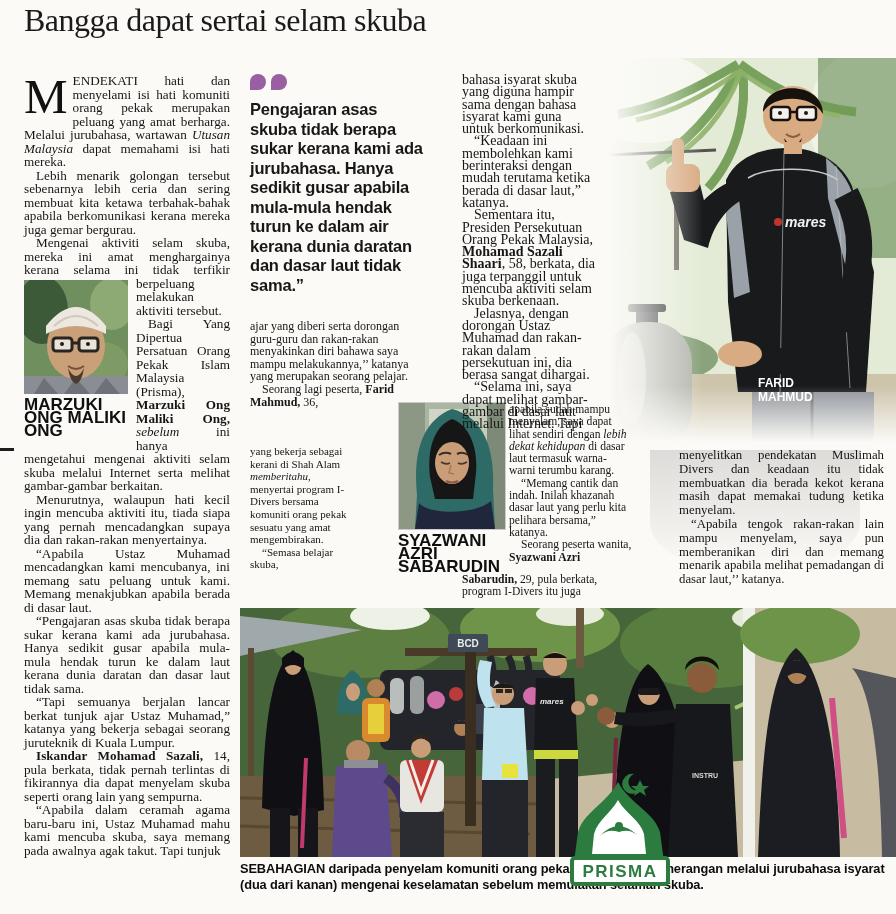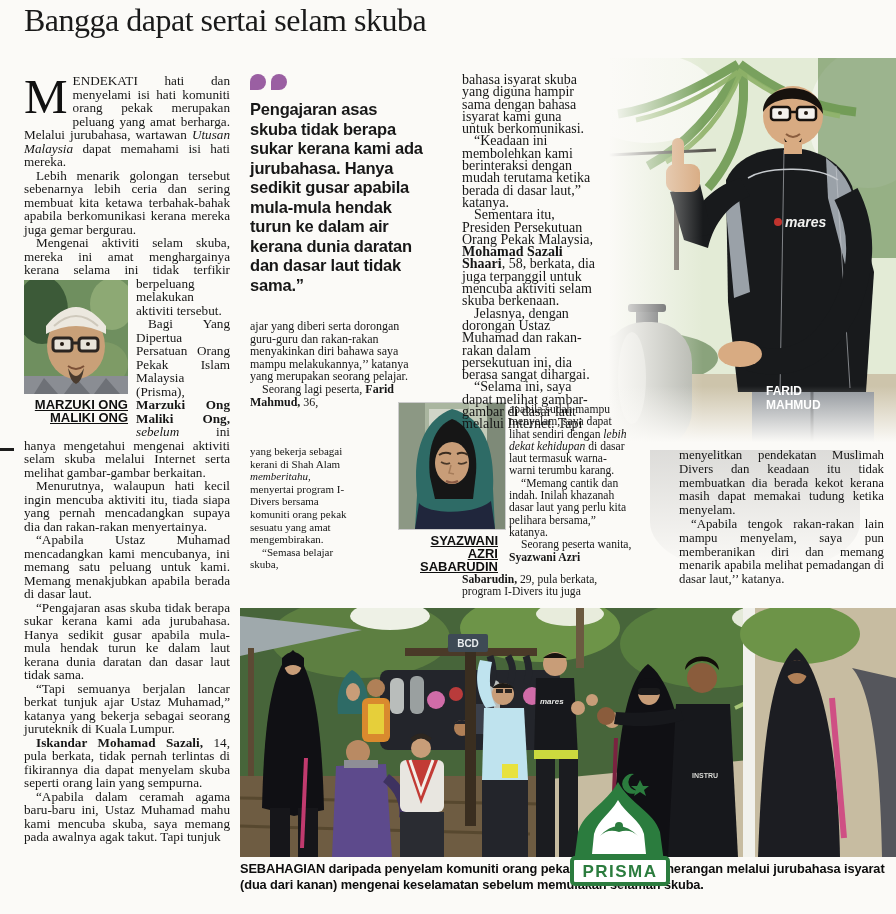--- a/index.html
+++ b/index.html
@@ -28,33 +28,33 @@
   
   .qicons{margin:2px 0 8px 0;height:18px;}
   .qi{display:inline-block;width:16px;height:16px;background:#9a5fa2;
       border-radius:50% 50% 50% 0;margin-right:5px;}
   .pull{font-family:"Liberation Sans",sans-serif;font-weight:bold;font-size:16.5px;
         line-height:19.5px;letter-spacing:-0.2px;color:#171717;}
   .c2p1{margin-top:25px !important;}
 
   
   .pcap{display:block;font-family:"Liberation Sans",sans-serif;font-weight:bold;
-        font-size:13px;line-height:13px;color:#0f0f0f;margin-top:4px;text-indent:0;text-align:right;text-decoration:underline;}
+        font-size:17px;line-height:13px;color:#0f0f0f;margin-top:4px;text-indent:0;text-align:left;}
   .mfloat{float:left;width:104px;margin:3px 8px 3px 0;}
   .mfloat svg{display:block;}
   .syaz{position:absolute;left:398px;top:402px;width:96px;}
   .syaz svg{display:block;border:1px solid #ccc;}
   .farid{position:absolute;left:588px;top:58px;width:308px;height:392px;}
   .farid svg{display:block;}
   .farid::before{content:"";position:absolute;left:0;top:0;width:115px;height:100%;
         background:linear-gradient(90deg,#fbfaf7 18%,rgba(251,250,247,0));}
   .farid::after{content:"";position:absolute;left:0;bottom:0;width:100%;height:64px;
         background:linear-gradient(0deg,#fbfaf7 12%,rgba(251,250,247,0));}
-  .farid-cap{position:absolute;left:178px;top:318px;font-family:"Liberation Sans",sans-serif;
-        font-weight:bold;font-size:12px;line-height:14px;color:#fff;z-index:3;margin-top:8px;}
+  .farid-cap{position:absolute;left:170px;top:318px;font-family:"Liberation Sans",sans-serif;
+        font-weight:bold;font-size:12px;line-height:14px;color:#fff;z-index:3;}
   .legsfade{position:absolute;left:650px;top:450px;width:210px;height:120px;
         background:linear-gradient(180deg,rgba(150,150,148,0.30),rgba(150,150,148,0));
         border-radius:0 0 40% 40%;}
   .bottomphoto{position:absolute;left:240px;top:608px;width:656px;height:249px;}
   .bottomphoto svg{display:block;}
   .prisma{position:absolute;left:560px;top:770px;width:122px;height:118px;z-index:5;}
   .bcaption{position:absolute;left:240px;top:861px;width:652px;
         font-family:"Liberation Sans",sans-serif;font-weight:bold;font-size:12.8px;
         line-height:15.5px;color:#0d0d0d;letter-spacing:-0.1px;}
 </style>

